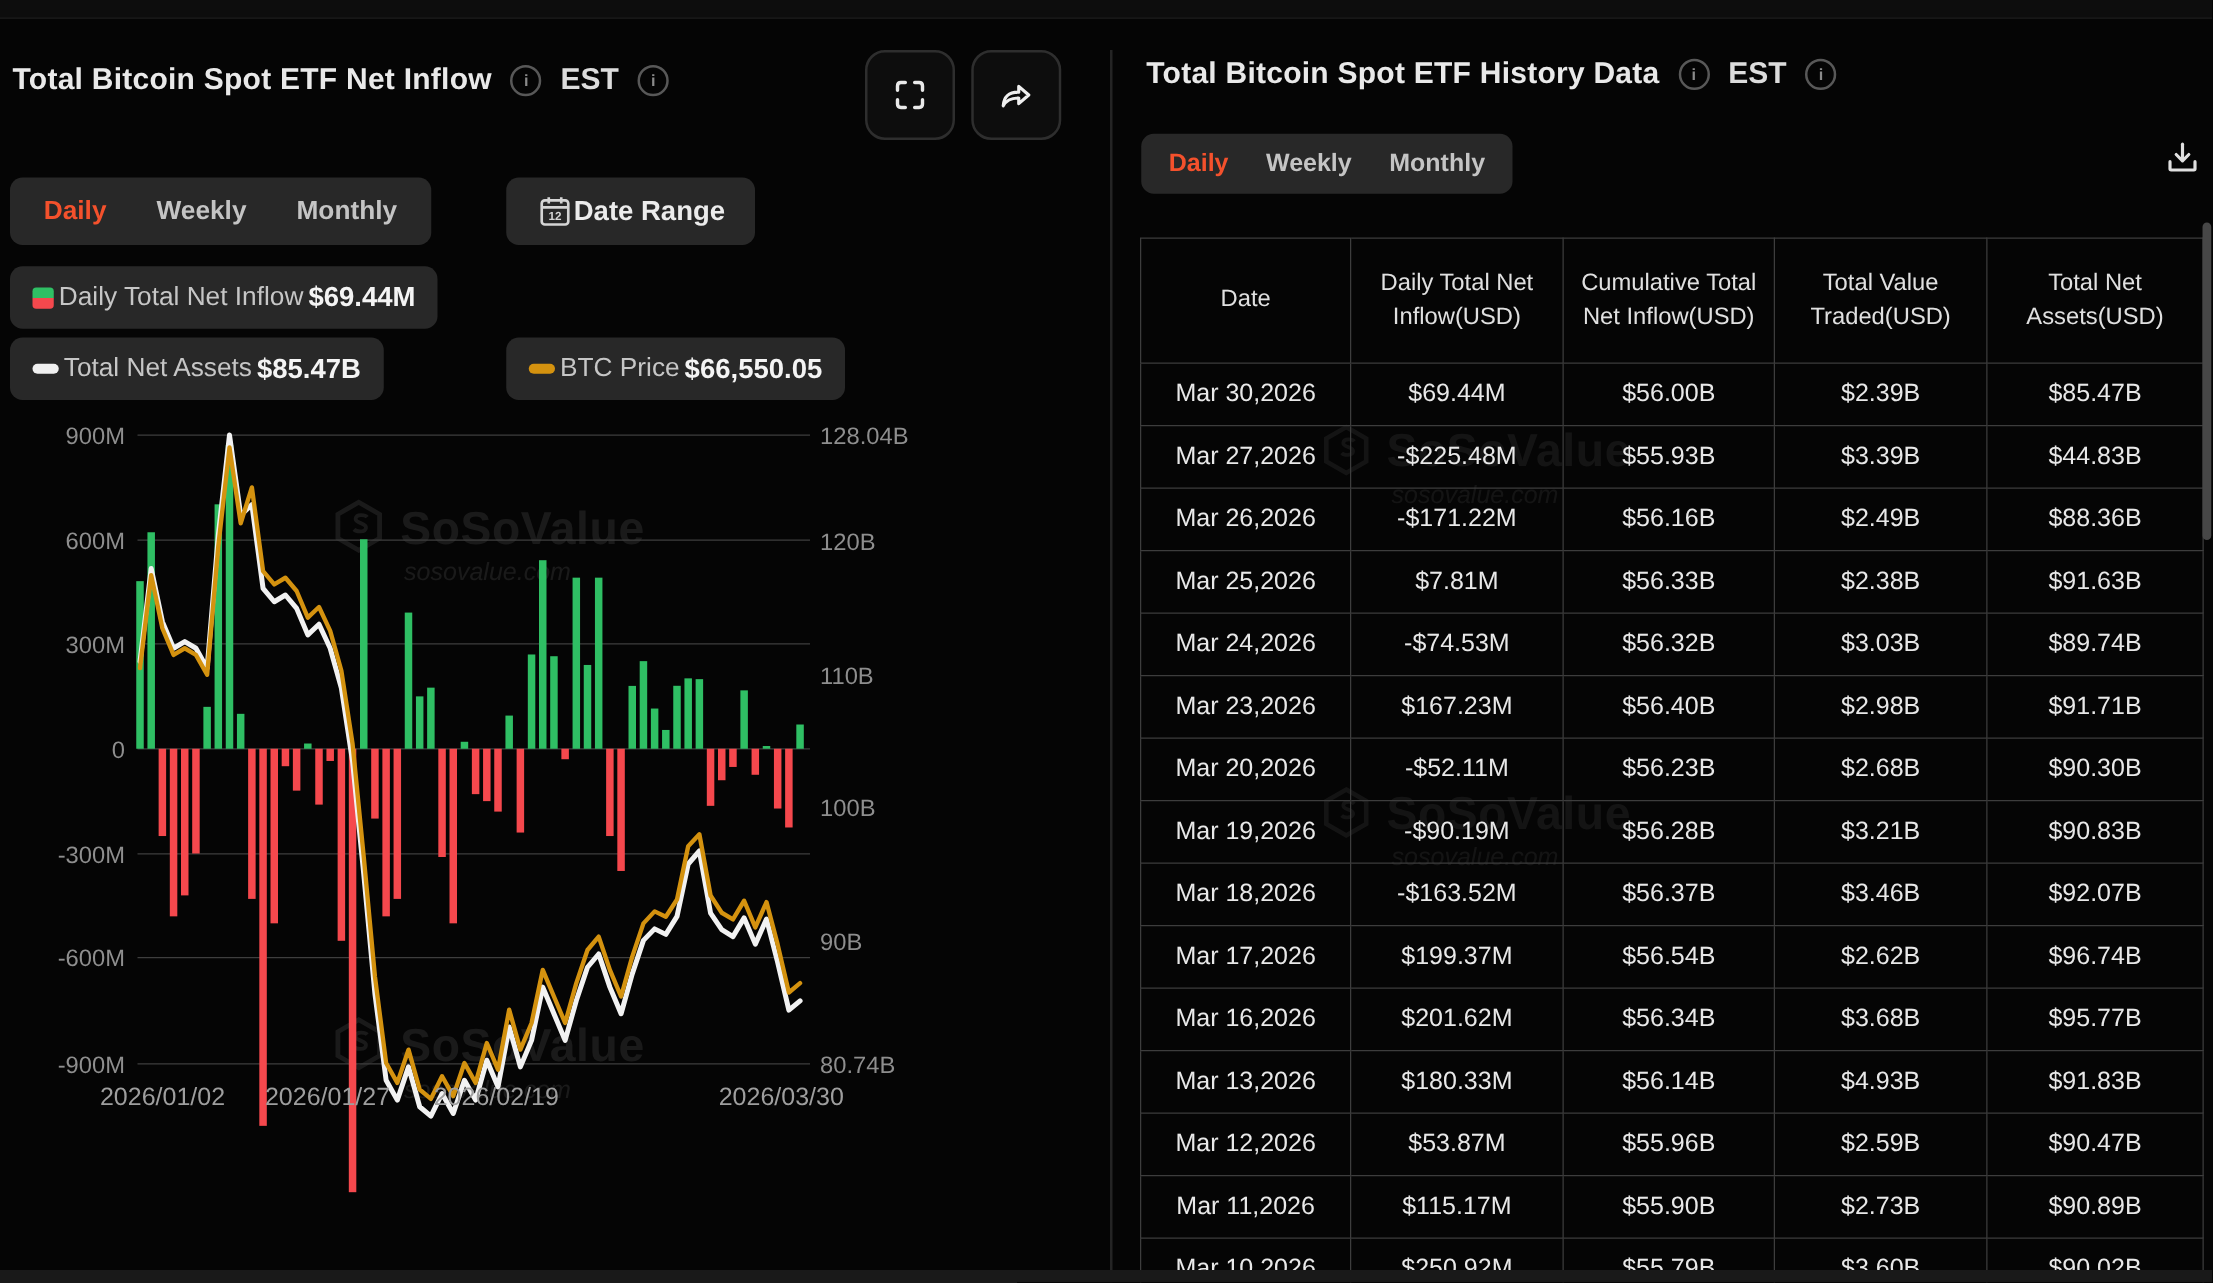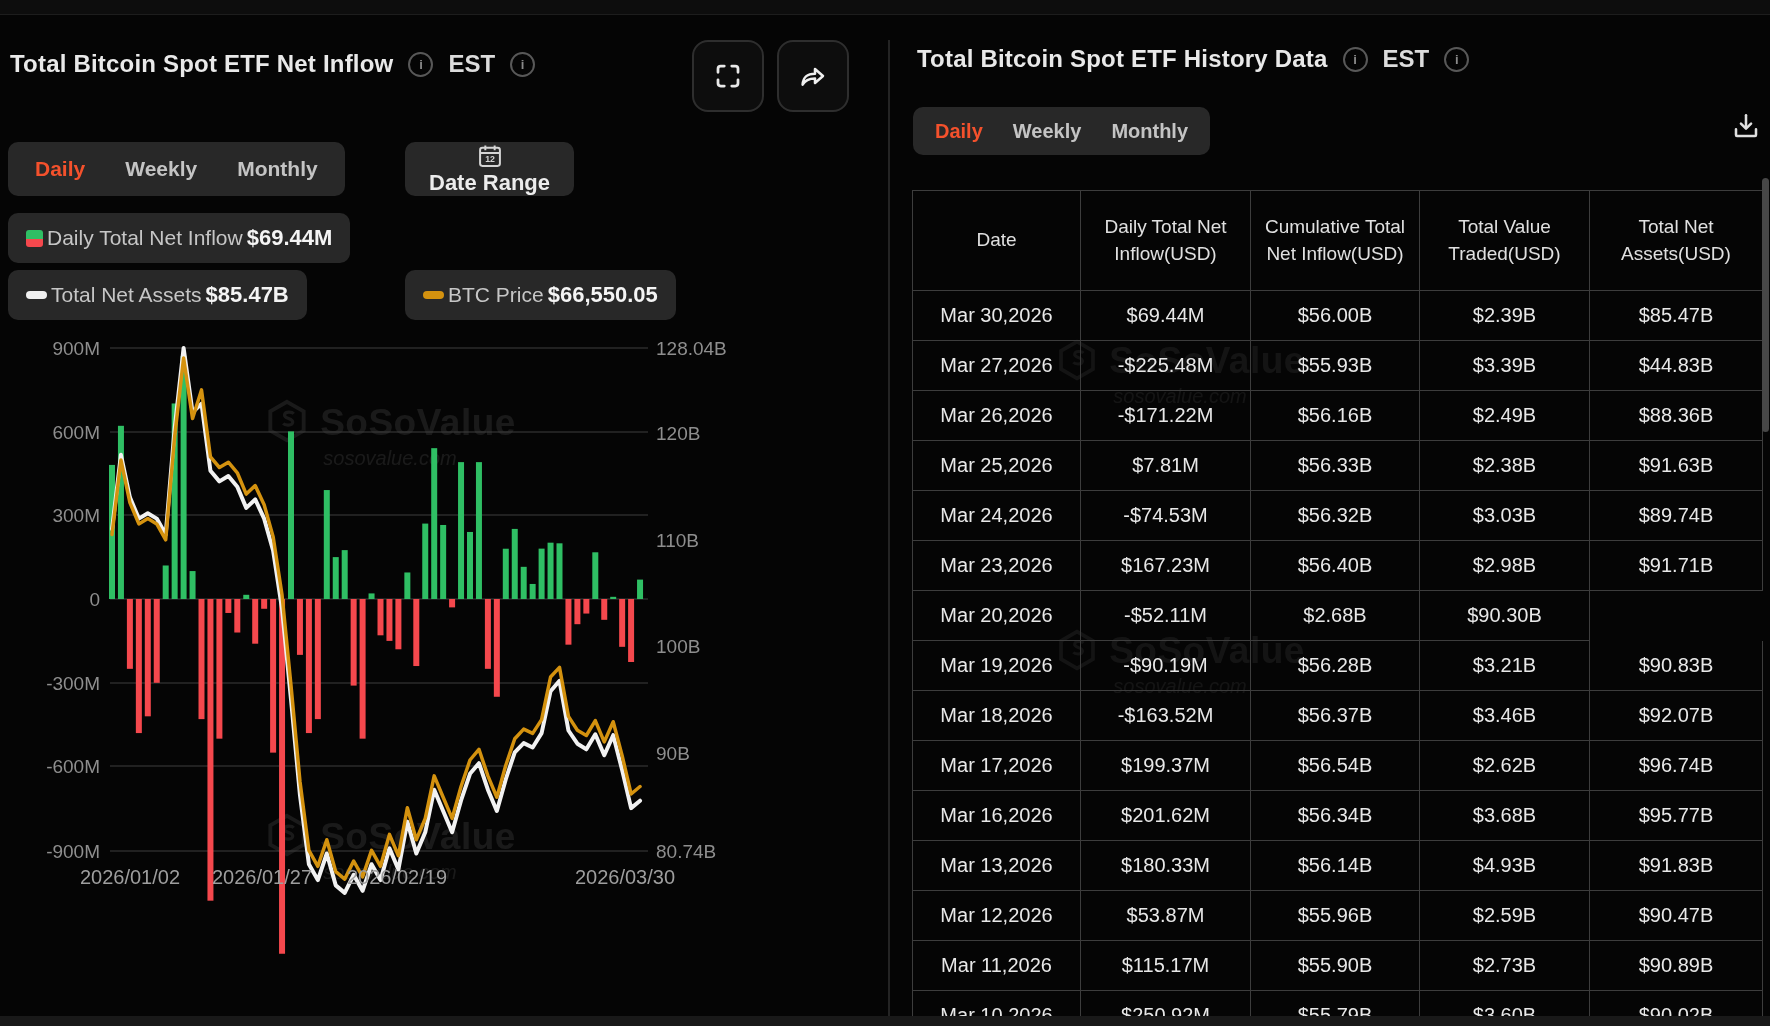--- a/index.html
+++ b/index.html
@@ -71,21 +71,21 @@
         <path d="M13.5 10.3V6.8L19.5 12l-6 5.2v-3.4c-4.6 0-7.6 1.5-9.3 4.7.5-6.3 3.8-8.2 9.3-8.2z"></path>
       </svg>
     </div>
 
     <div class="chip tabs" style="left:8px;top:142px;">
       <span class="active">Daily</span>
       <span>Weekly</span>
       <span>Monthly</span>
     </div>
 
-    <div class="chip" style="left:405px;top:142px;height:54px;padding:0 24px;font-size:22px;font-weight:700;color:#ececec;cursor:pointer;flex-direction:column;">
+    <div class="chip" style="left:405px;top:142px;height:54px;padding:0 24px;font-size:22px;font-weight:700;color:#ececec;cursor:pointer;">
       <svg width="30" height="30" viewBox="0 0 24 24" fill="none" stroke="#d5d5d5" stroke-width="1.7">
         <rect x="3.5" y="5" width="17" height="15.5" rx="2"></rect>
         <path d="M8 3v4M16 3v4M3.5 9.5h17"></path>
         <text x="12" y="17.5" text-anchor="middle" font-size="7.5" fill="#d5d5d5" stroke="none" font-weight="bold">12</text>
       </svg>
       <span>Date Range</span>
     </div>
 
     <div class="chip legend-chip" style="left:8px;top:213px;cursor:pointer;">
       <span class="sw-split"></span>
@@ -308,20 +308,21 @@
           <div class="hrow">
             <div class="hcell">Mar 23,2026</div>
             <div class="hcell cell-up">$167.23M</div>
             <div class="hcell">$56.40B</div>
             <div class="hcell">$2.98B</div>
             <div class="hcell">$91.71B</div>
           </div>
           <div class="hrow">
             <div class="hcell">Mar 20,2026</div>
             <div class="hcell cell-down">-$52.11M</div>
+            <div class="hcell">$56.23B</div>
             <div class="hcell">$2.68B</div>
             <div class="hcell">$90.30B</div>
           </div>
           <div class="hrow">
             <div class="hcell">Mar 19,2026</div>
             <div class="hcell cell-down">-$90.19M</div>
             <div class="hcell">$56.28B</div>
             <div class="hcell">$3.21B</div>
             <div class="hcell">$90.83B</div>
           </div>

